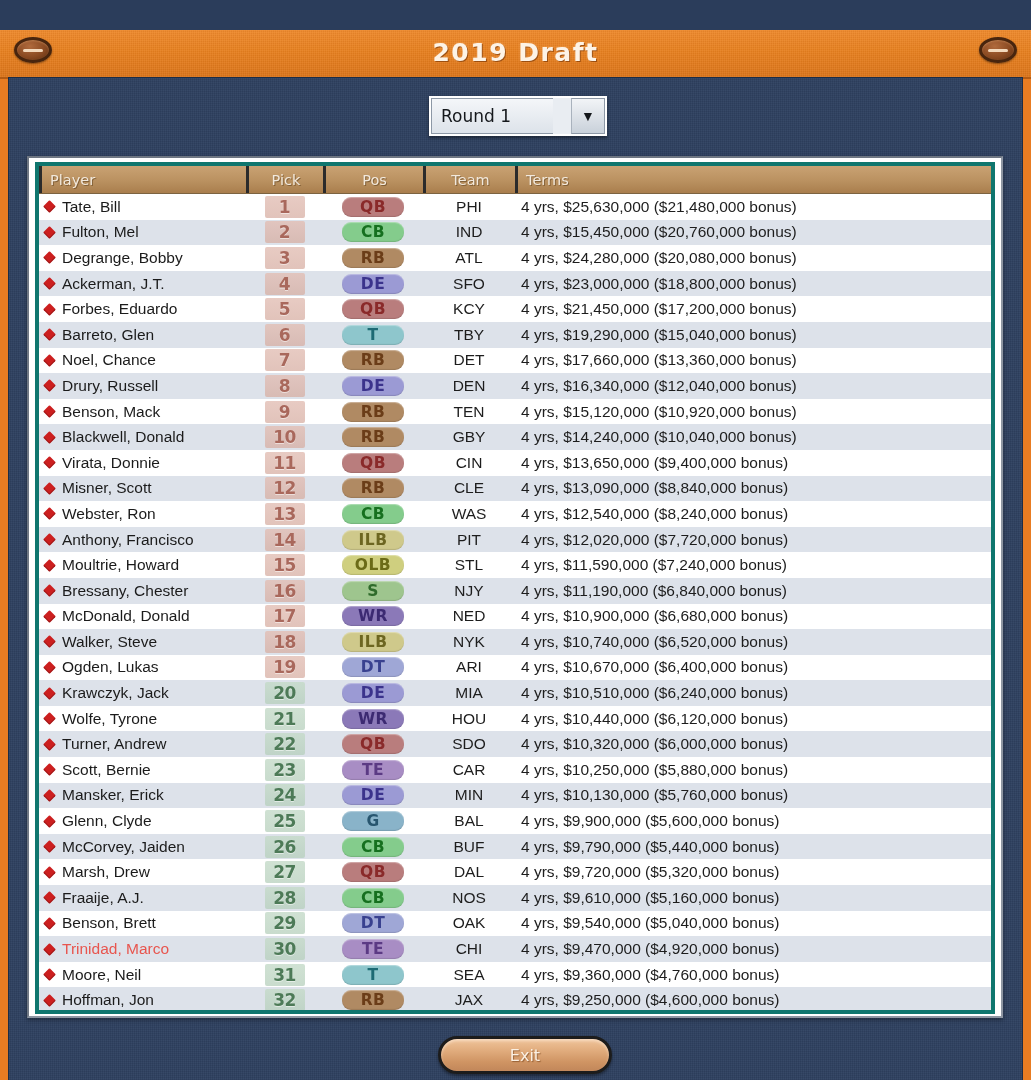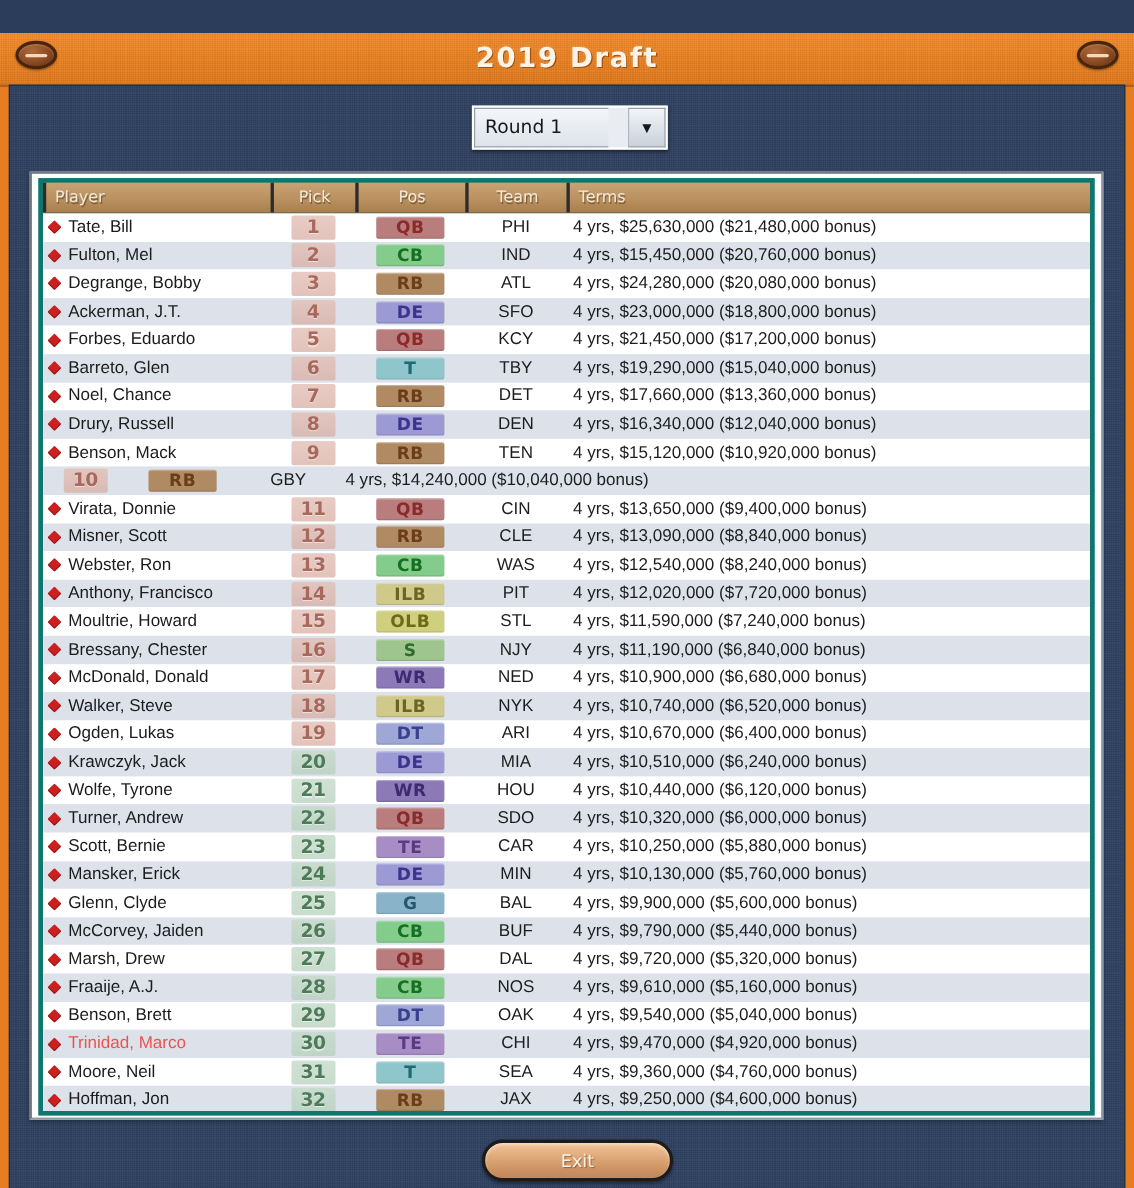--- a/index.html
+++ b/index.html
@@ -253,21 +253,21 @@
     text-shadow: 0 1px 0 rgba(255,255,255,0.5);
   }
 
   
   .pos-badge {
     width: 62px;
     height: 20px;
     display: flex;
     align-items: center;
     justify-content: center;
-    border-radius: 2px;
+    border-radius: 9px;
     font-family: "DejaVu Sans", sans-serif;
     font-size: 15.5px;
     font-weight: bold;
     letter-spacing: 0.5px;
     box-shadow: inset 0 1px 1px rgba(255,255,255,0.35), inset 0 -1px 1px rgba(0,0,0,0.12);
   }
 
   .team-name { font-size: 15.5px; }
   .td-terms { padding-left: 6px; font-size: 15.5px; }
 
@@ -479,20 +479,24 @@
                 <span class="pos-badge" style="background: linear-gradient(rgb(176, 138, 99) 0%, rgb(176, 138, 99) 55%, rgb(176, 138, 99) 100%); color: rgb(107, 61, 24);">RB</span>
               </div>
               <div class="td center col-team">
                 <span class="team-name">TEN</span>
               </div>
               <div class="td td-terms col-terms">
                 <span>4 yrs, $15,120,000 ($10,920,000 bonus)</span>
               </div>
             </div>
             <div class="tr alt">
+              <div class="td td-player col-player">
+                <span class="diamond"></span>
+                <span class="player-name">Blackwell, Donald</span>
+              </div>
               <div class="td center col-pick">
                 <span class="pick-badge warm">10</span>
               </div>
               <div class="td center col-pos">
                 <span class="pos-badge" style="background: linear-gradient(rgb(176, 138, 99) 0%, rgb(176, 138, 99) 55%, rgb(176, 138, 99) 100%); color: rgb(107, 61, 24);">RB</span>
               </div>
               <div class="td center col-team">
                 <span class="team-name">GBY</span>
               </div>
               <div class="td td-terms col-terms">

